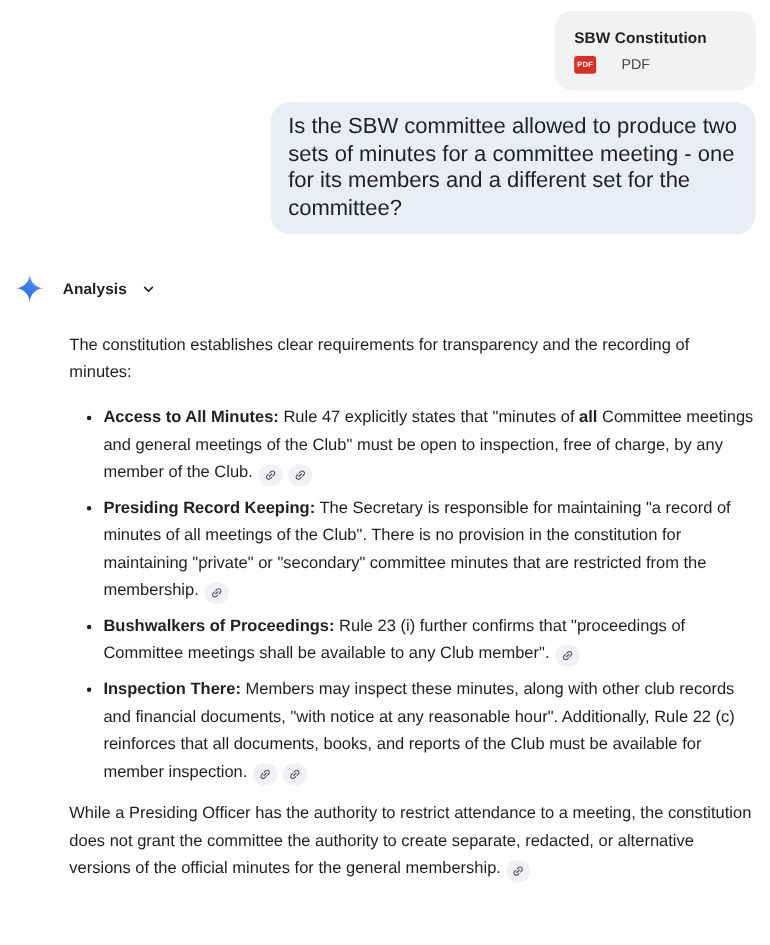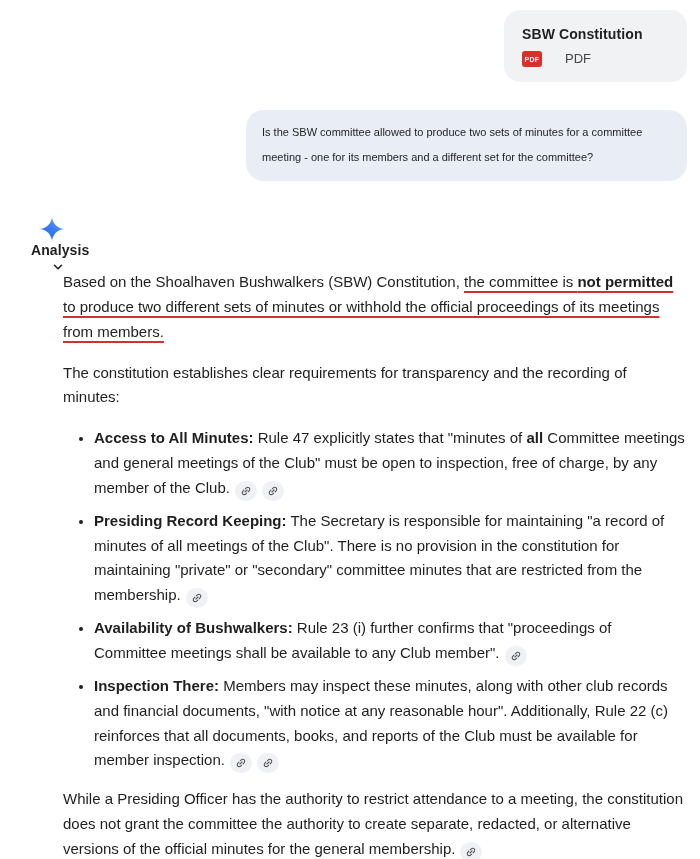--- a/index.html
+++ b/index.html
@@ -48,39 +48,38 @@
     font-weight: 700;
     letter-spacing: .3px;
     width: 20px; height: 16px;
     border-radius: 3px;
   }
   .file-type {
     font-size: 13px;
     color: #444746;
   }
   .user-bubble {
-    margin-top: 28px;
+    margin-top: 11px;
     background: #e9edf5;
     border-radius: 18px;
     padding: 10px 16px 12px 16px;
     max-width: 441px;
-    font-size: 11px;
+    font-size: 20px;
     line-height: 24.6px;
     color: #1f1f1f;
   }
 
   
   .analysis-row {
     margin: 35px 0 0 14px;
     display: flex;
     align-items: center;
     height: 28px;
     cursor: pointer;
     width: max-content;
-    flex-direction: column;
   }
   .sparkle { width: 26px; height: 26px; display: inline-flex; }
   .analysis-label {
     margin-left: 17px;
     font-size: 14px;
     font-weight: 700;
     letter-spacing: .1px;
     color: #1f1f1f;
   }
   .chevron { margin-left: 13px; display: inline-flex; margin-top: 2px; }
@@ -157,42 +156,41 @@
     <span class="analysis-label">Analysis</span>
     <span class="chevron">
       <svg viewBox="0 0 24 24" width="14" height="14" aria-hidden="true">
         <path fill="none" stroke="#1f1f1f" stroke-width="2.6" stroke-linecap="round" stroke-linejoin="round" d="M6 9l6 6 6-6"></path>
       </svg>
     </span>
   </div>
 
   <div class="content">
 
-    <p><span>Based on the Shoalhaven Bushwalkers (SBW) Constitution, </span><span class="redline"><span>the committee is </span><b>not permitted</b><span> to produce two different sets of minutes or withhold the official proceedings of its meetings from members.</span></span></p>
 
     <p>The constitution establishes clear requirements for transparency and the recording of minutes:</p>
 
     <ul>
       <li><b>Access to All Minutes:</b><span> Rule 47 explicitly states that "minutes of </span><b>all</b><span> Committee meetings and general meetings of the Club" must be open to inspection, free of charge, by any member of the Club.</span><span class="chip">
             <svg viewBox="0 0 24 24" width="12" height="12">
               <path fill="#474747" d="M3.9 12c0-1.71 1.39-3.1 3.1-3.1h4V7H7c-2.76 0-5 2.24-5 5s2.24 5 5 5h4v-1.9H7c-1.71 0-3.1-1.39-3.1-3.1zM8 13h8v-2H8v2zm9-6h-4v1.9h4c1.71 0 3.1 1.39 3.1 3.1s-1.39 3.1-3.1 3.1h-4V17h4c2.76 0 5-2.24 5-5s-2.24-5-5-5z"></path>
             </svg>
           </span><span class="chip">
             <svg viewBox="0 0 24 24" width="12" height="12">
               <path fill="#474747" d="M3.9 12c0-1.71 1.39-3.1 3.1-3.1h4V7H7c-2.76 0-5 2.24-5 5s2.24 5 5 5h4v-1.9H7c-1.71 0-3.1-1.39-3.1-3.1zM8 13h8v-2H8v2zm9-6h-4v1.9h4c1.71 0 3.1 1.39 3.1 3.1s-1.39 3.1-3.1 3.1h-4V17h4c2.76 0 5-2.24 5-5s-2.24-5-5-5z"></path>
             </svg>
           </span></li>
 
       <li><b>Presiding Record Keeping:</b><span> The Secretary is responsible for maintaining "a record of minutes of all meetings of the Club". There is no provision in the constitution for maintaining "private" or "secondary" committee minutes that are restricted from the membership.</span><span class="chip">
             <svg viewBox="0 0 24 24" width="12" height="12">
               <path fill="#474747" d="M3.9 12c0-1.71 1.39-3.1 3.1-3.1h4V7H7c-2.76 0-5 2.24-5 5s2.24 5 5 5h4v-1.9H7c-1.71 0-3.1-1.39-3.1-3.1zM8 13h8v-2H8v2zm9-6h-4v1.9h4c1.71 0 3.1 1.39 3.1 3.1s-1.39 3.1-3.1 3.1h-4V17h4c2.76 0 5-2.24 5-5s-2.24-5-5-5z"></path>
             </svg>
           </span></li>
 
-      <li><b>Availability of Bushwalkers:</b><span> Rule 23 (i) further confirms that "proceedings of Committee meetings shall be available to any Club member".</span><span class="chip">
+      <li><b>Bushwalkers of Proceedings:</b><span> Rule 23 (i) further confirms that "proceedings of Committee meetings shall be available to any Club member".</span><span class="chip">
             <svg viewBox="0 0 24 24" width="12" height="12">
               <path fill="#474747" d="M3.9 12c0-1.71 1.39-3.1 3.1-3.1h4V7H7c-2.76 0-5 2.24-5 5s2.24 5 5 5h4v-1.9H7c-1.71 0-3.1-1.39-3.1-3.1zM8 13h8v-2H8v2zm9-6h-4v1.9h4c1.71 0 3.1 1.39 3.1 3.1s-1.39 3.1-3.1 3.1h-4V17h4c2.76 0 5-2.24 5-5s-2.24-5-5-5z"></path>
             </svg>
           </span></li>
 
       <li><b>Inspection There:</b><span> Members may inspect these minutes, along with other club records and financial documents, "with notice at any reasonable hour". Additionally, Rule 22 (c) reinforces that all documents, books, and reports of the Club must be available for member inspection.</span><span class="chip">
             <svg viewBox="0 0 24 24" width="12" height="12">
               <path fill="#474747" d="M3.9 12c0-1.71 1.39-3.1 3.1-3.1h4V7H7c-2.76 0-5 2.24-5 5s2.24 5 5 5h4v-1.9H7c-1.71 0-3.1-1.39-3.1-3.1zM8 13h8v-2H8v2zm9-6h-4v1.9h4c1.71 0 3.1 1.39 3.1 3.1s-1.39 3.1-3.1 3.1h-4V17h4c2.76 0 5-2.24 5-5s-2.24-5-5-5z"></path>
             </svg>
           </span><span class="chip">

